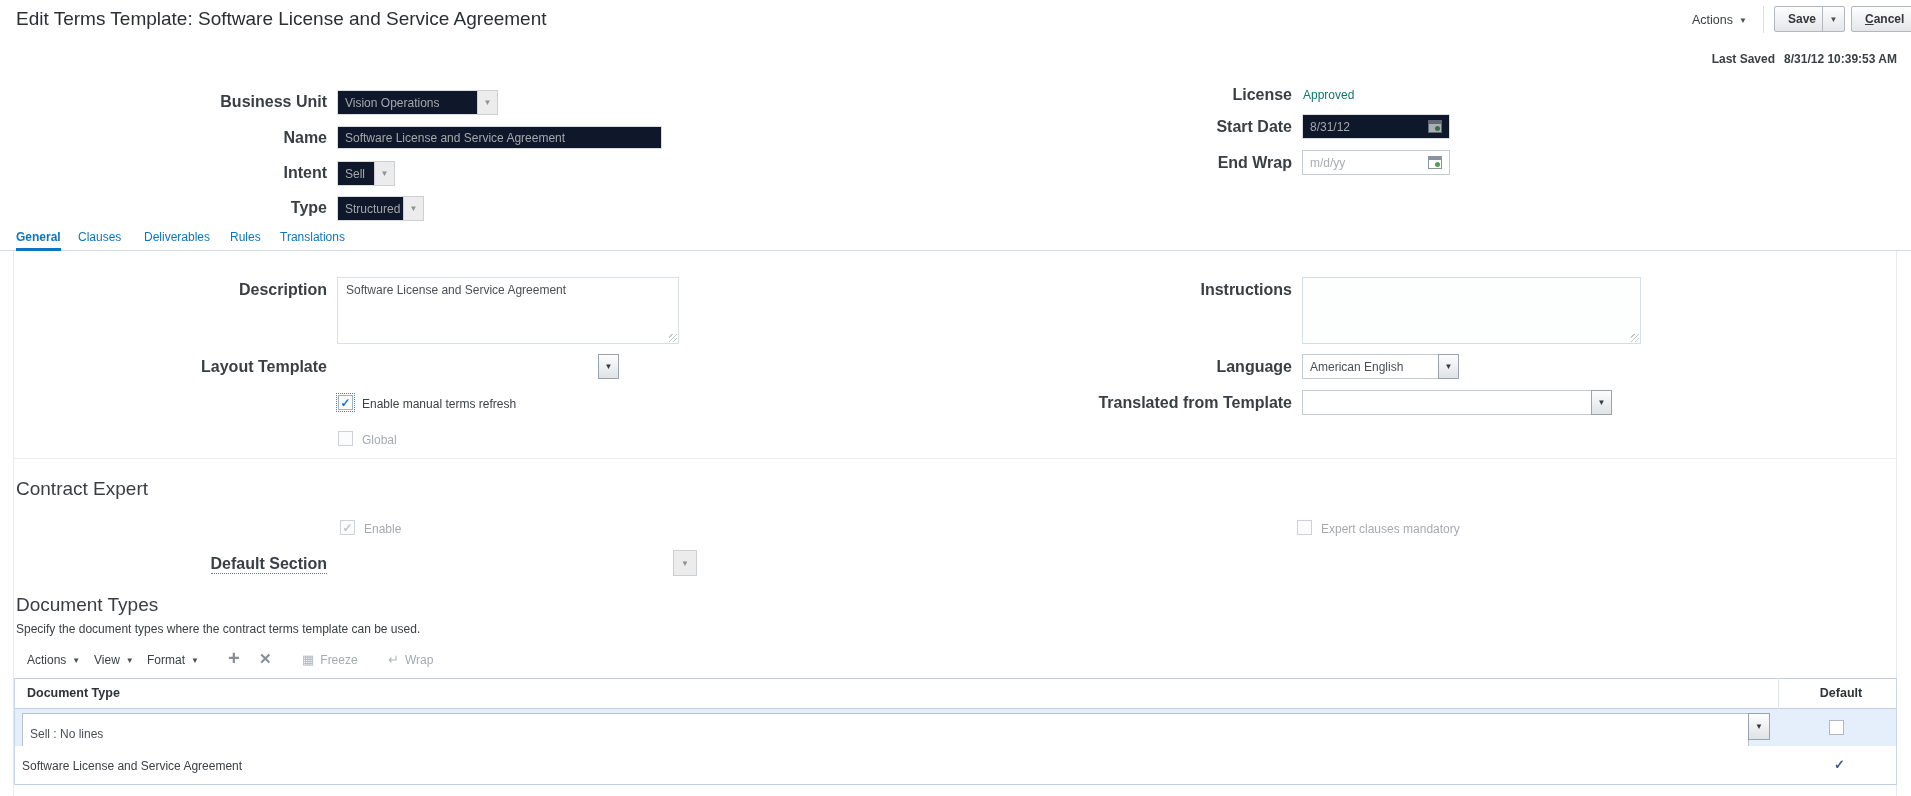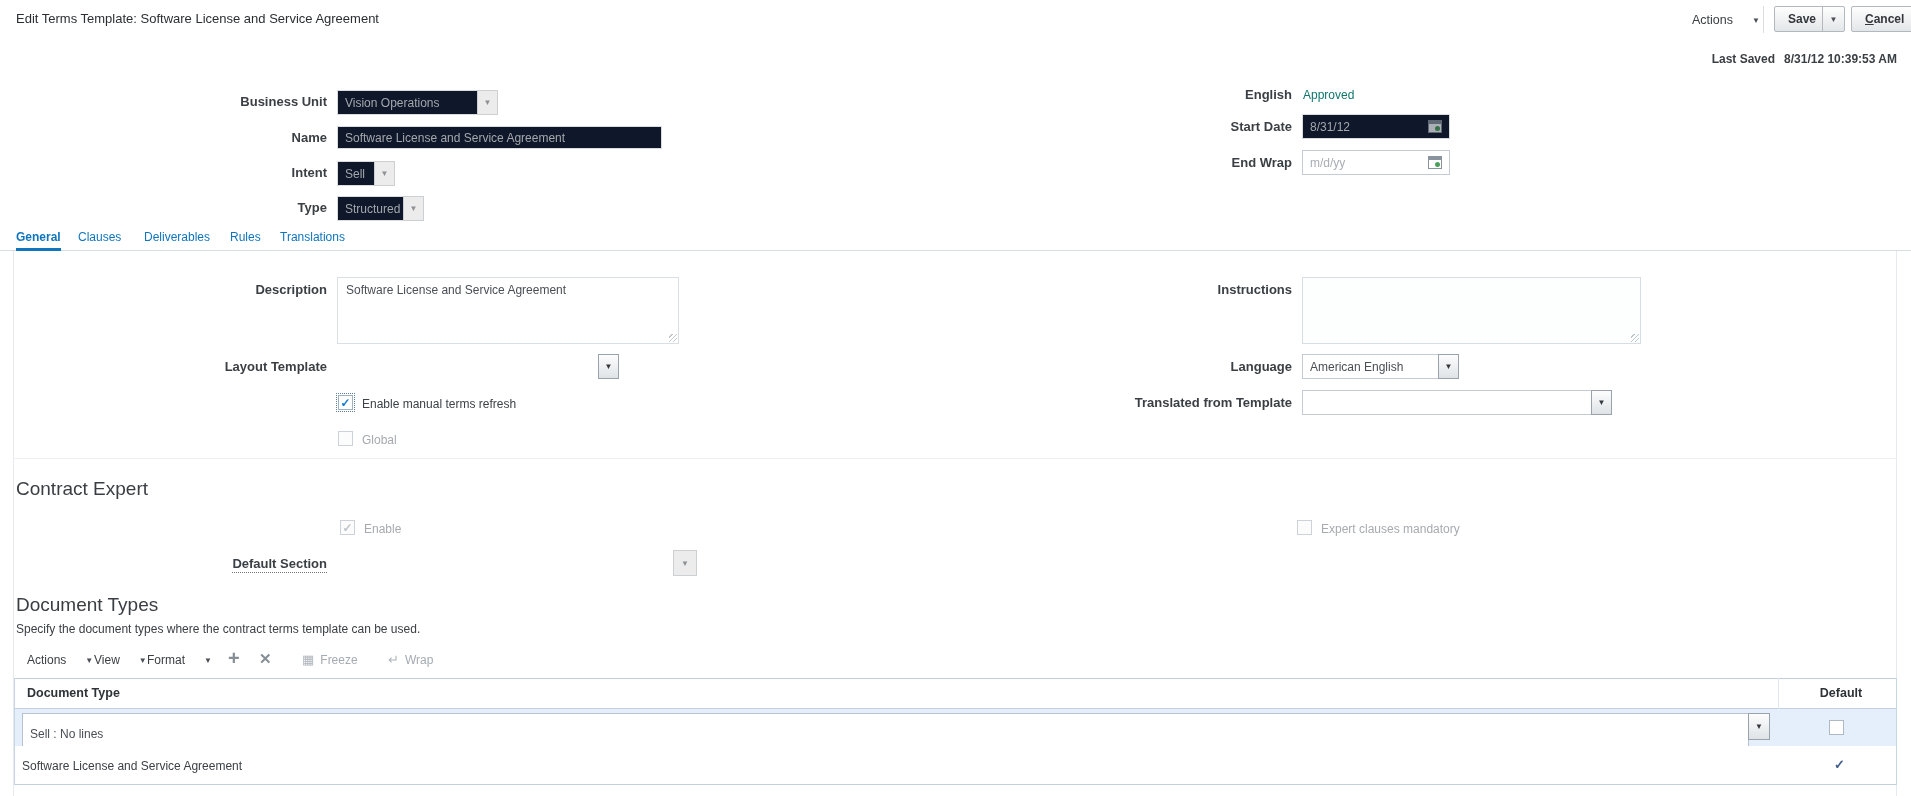--- a/index.html
+++ b/index.html
@@ -1,20 +1,20 @@
 <!DOCTYPE html>
 <html><head>
 <meta charset="utf-8">
 <style>
   * { margin:0; padding:0; box-sizing:border-box; }
   html,body { background:#fff; }
   body { font-family:"Liberation Sans", sans-serif; }
   #page { position:relative; width:1911px; height:796px; background:#fff; overflow:hidden; }
 
-  .lbl { position:absolute; font-size:13px; font-weight:bold; color:#3a3f44; text-align:right; line-height:14px; }
+  .lbl { position:absolute; font-size:16px; font-weight:bold; color:#3a3f44; text-align:right; line-height:14px; }
   .val { position:absolute; font-size:12px; color:#0f766e; line-height:14px; }
   .muted { color:#a6aaae; }
 
   .input { position:absolute; height:25px; border:1px solid #c3ccd4; background:#fff;
            font-size:12px; color:#4a4f55; display:flex; align-items:center; padding:0 7px; }
   .input.disabled { background:#0f172a; border-color:#dadcde; color:#a4a8ac; }
 
   .ddbtn { position:absolute; width:21px; height:25px; border:1px solid #98a3ad;
            background:linear-gradient(#fdfdfd,#dfe3e6); color:#33383d; font-size:8px;
            display:flex; align-items:center; justify-content:center; cursor:pointer; }
@@ -29,21 +29,21 @@
         display:flex; align-items:center; justify-content:center;
         font-size:12px; font-weight:bold; color:#0d7ad1; line-height:1; }
   .cb.focus { outline:1px dotted #5d7f9f; outline-offset:1px; }
   .cb.disabled { border-color:#ccd2d7; background:#fcfcfc; color:#bfc4c9; }
 
   .btn { position:absolute; height:26px; padding:0 13px; background:linear-gradient(#fefefe,#e3e6e8);
          border:1px solid #b2b8be; border-radius:2px; font-size:12px; font-weight:bold; color:#33373b;
          display:flex; align-items:center; cursor:pointer; }
   .ufl::first-letter { text-decoration:underline; }
 
-  .menulbl { position:absolute; font-size:12.5px; color:#3b4045; display:flex; align-items:center; gap:19px; cursor:pointer; }
+  .menulbl { position:absolute; font-size:12.5px; color:#3b4045; display:flex; align-items:center; gap:6px; cursor:pointer; }
   .caret-sm { font-size:8px; color:#4a4f54; }
 
   .tabbar { position:absolute; left:0; top:224px; width:1911px; height:27px; border-bottom:1px solid #d6dce2; }
   .tab { position:absolute; top:6px; font-size:12px; color:#0f75bd; height:21px; cursor:pointer; }
   .tab.active { font-weight:bold; border-bottom:3px solid #0f75bd; }
 
   .h2 { position:absolute; font-size:19px; color:#3a3e43; }
 
   .calicon { position:absolute; width:14px; height:13px; border:1px solid #8a949e; background:#fff; cursor:pointer; }
   .calicon::before { content:""; position:absolute; left:0; top:0; width:100%; height:3px; background:#8a949e; }
@@ -62,21 +62,21 @@
   .rowtext { position:absolute; font-size:12px; color:#3c4146; }
   .rowcheckmark { position:absolute; font-size:13px; font-weight:bold; color:#44618d; }
 
   .toolicon { position:absolute; cursor:pointer; line-height:1; }
 </style>
 </head>
 <body>
 
 <div id="page">
 
-  <div class="val" style="left:16px;top:9px;font-size:13px;color:#2b2f33;line-height:20px;">Edit Terms Template: Software License and Service Agreement</div>
+  <div class="val" style="left:16px;top:9px;font-size:19px;color:#2b2f33;line-height:20px;">Edit Terms Template: Software License and Service Agreement</div>
 
   <div class="menulbl" style="left:1692px;top:13px;">
     <span>Actions</span>
       <span class="caret-sm">▼</span>
   </div>
   <div class="vline" style="left:1763px;top:6px;height:27px;background:#dcdfe2;"></div>
 
   <div class="btn" style="left:1774px;top:6px;border-radius:2px 0 0 2px;">
     <span>Save</span>
   </div>
@@ -106,21 +106,21 @@
   <div class="ddbtn disabled" style="left:374px;top:161px;">
       <span>▼</span>
     </div>
 
   <div class="lbl" style="left:107px;top:201px;width:220px;">Type</div>
   <div class="input disabled" style="left:337px;top:196px;width:67px;">Structured</div>
   <div class="ddbtn disabled" style="left:403px;top:196px;">
       <span>▼</span>
     </div>
 
-  <div class="lbl" style="left:1072px;top:88px;width:220px;">English</div>
+  <div class="lbl" style="left:1072px;top:88px;width:220px;">License</div>
   <div class="val" style="left:1303px;top:88px;">Approved</div>
 
   <div class="lbl" style="left:1072px;top:120px;width:220px;">Start Date</div>
   <div class="input disabled" style="left:1302px;top:114px;width:148px;">8/31/12</div>
   <div class="calicon" style="left:1428px;top:120px;opacity:.65;"></div>
 
   <div class="lbl" style="left:1072px;top:156px;width:220px;">End Wrap</div>
   <input class="datefld" style="left: 1302px; top: 150px; width: 148px;" placeholder="m/d/yy">
   <div class="calicon" style="left:1428px;top:156px;"></div>
 

